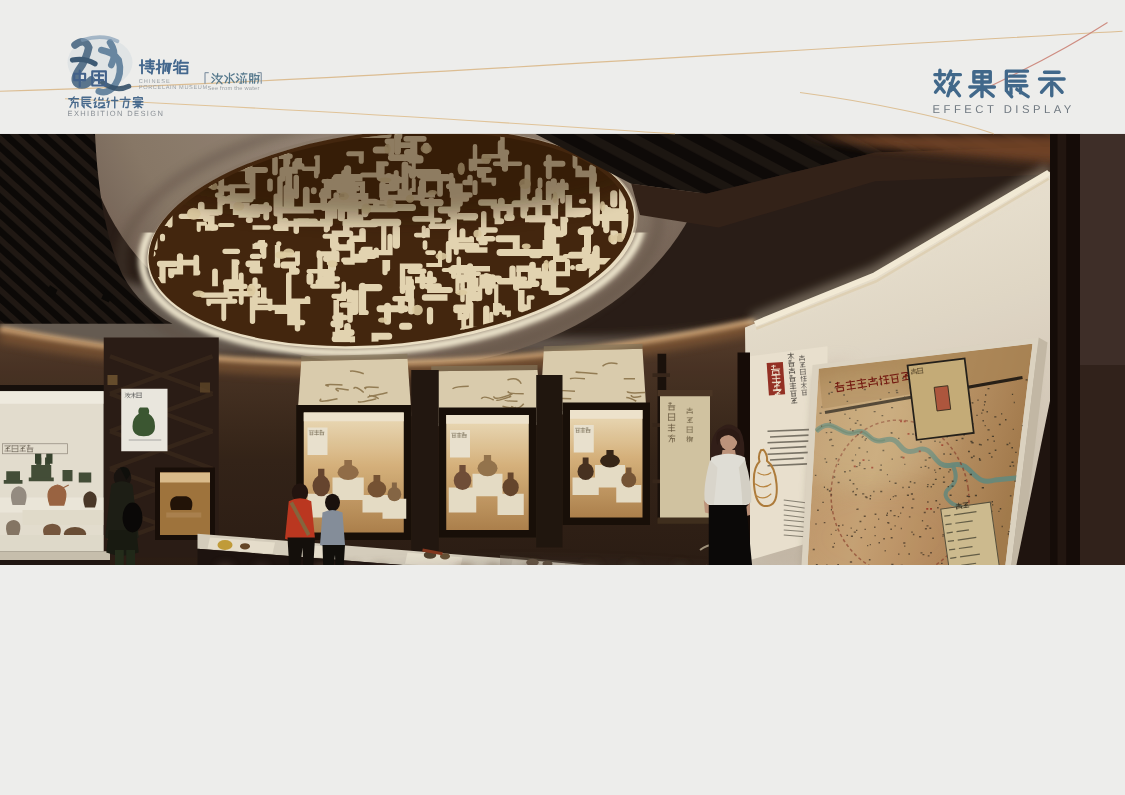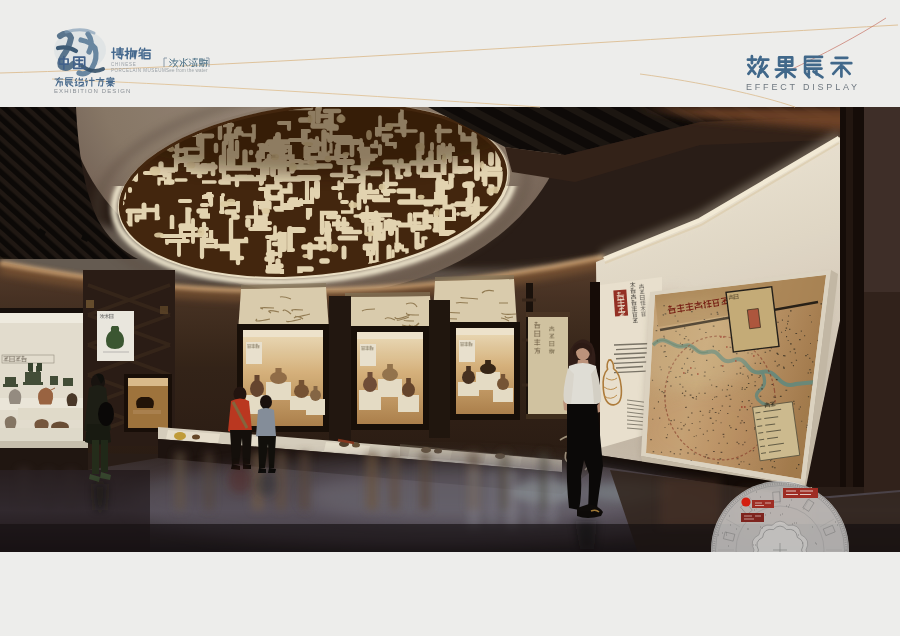--- a/index.html
+++ b/index.html
@@ -1,15 +1,15 @@
 <!DOCTYPE html>
 <html><head><meta charset="utf-8"><title>effect display</title>
 <style>
 html,body{margin:0;padding:0;background:#ededeb;}
-#board{position:relative;width:900px;height:552px;overflow:hidden;background:#ededeb;font-family:"Liberation Sans",sans-serif;}
+#board{position:relative;width:900px;height:452px;overflow:hidden;background:#ededeb;font-family:"Liberation Sans",sans-serif;}
 </style></head><body>
 <div id="board">
 <svg width="900" height="636" viewBox="0 0 900 636">
 <defs>
 <clipPath id="photoClip">
           <rect x="0" y="107" width="900" height="452"></rect>
         </clipPath>
 <clipPath id="ovalClip">
           <ellipse cx="313" cy="190" rx="191" ry="82" transform="rotate(-6 313 190)"></ellipse>
         </clipPath>

